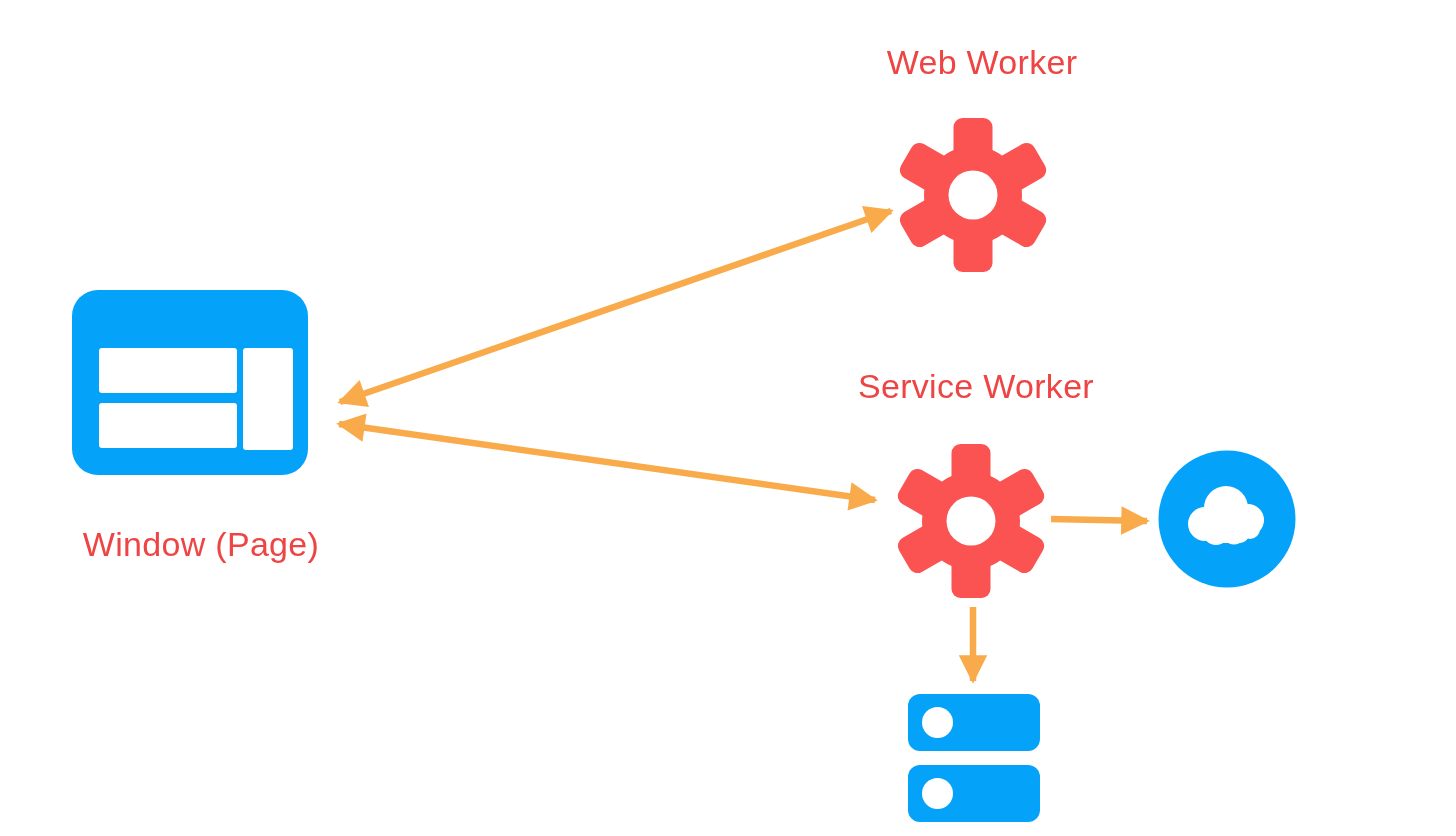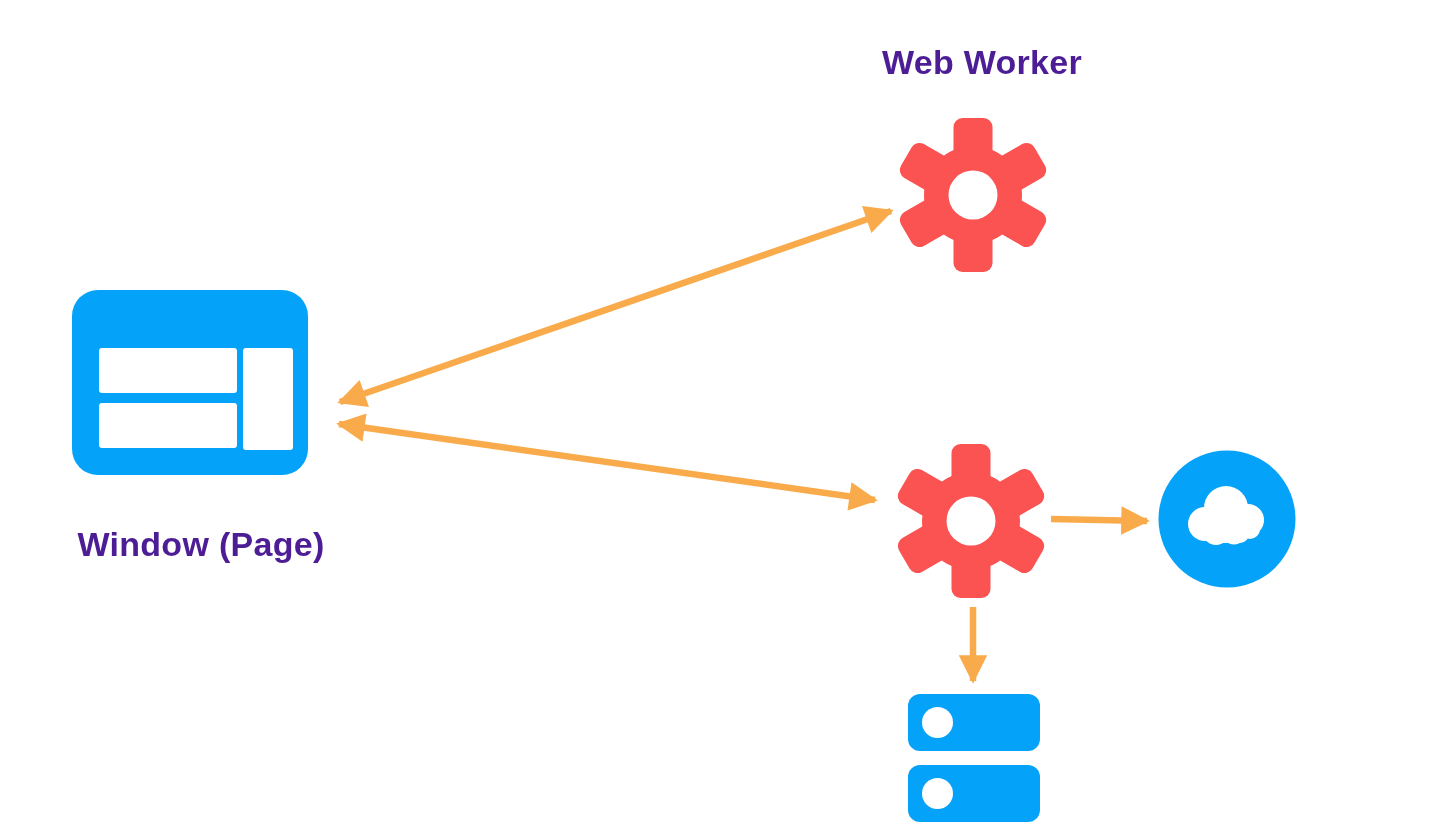--- a/index.html
+++ b/index.html
@@ -18,23 +18,23 @@
   #diagram-svg {
     position: absolute;
     left: 0;
     top: 0;
   }
   .node-label {
     position: absolute;
     transform: translateX(-50%);
     white-space: nowrap;
     font-size: 34px;
-    font-weight: 700;
+    font-weight: 400;
     letter-spacing: 0.3px;
-    color: #4c1d95;
+    color: #ef4444;
     line-height: 1.1;
   }
   #label-web-worker   { left: 982px;  top: 44px;  }
   #label-service-worker { left: 976px; top: 368px; }
   #label-window-page  { left: 201px;  top: 494px; margin-top: 32px; }
   .edge {
     stroke-width: 6.5;
     fill: none;
     stroke-linecap: butt;
   }
@@ -97,16 +97,17 @@
     <g>
       <rect x="908" y="694" width="132" height="57" rx="12" fill="#05A2F9"></rect>
       <circle cx="937.5" cy="722.5" r="15.5" fill="#FFFFFF"></circle>
       <rect x="908" y="765" width="132" height="57" rx="12" fill="#05A2F9"></rect>
       <circle cx="937.5" cy="793.5" r="15.5" fill="#FFFFFF"></circle>
     </g>
   </svg>
 
   <div class="node-label" id="label-web-worker">Web Worker</div>
 
+  <div class="node-label" id="label-service-worker">Service Worker</div>
 
   <div class="node-label" id="label-window-page">Window (Page)</div>
 
 </div>
 
 </body></html>

